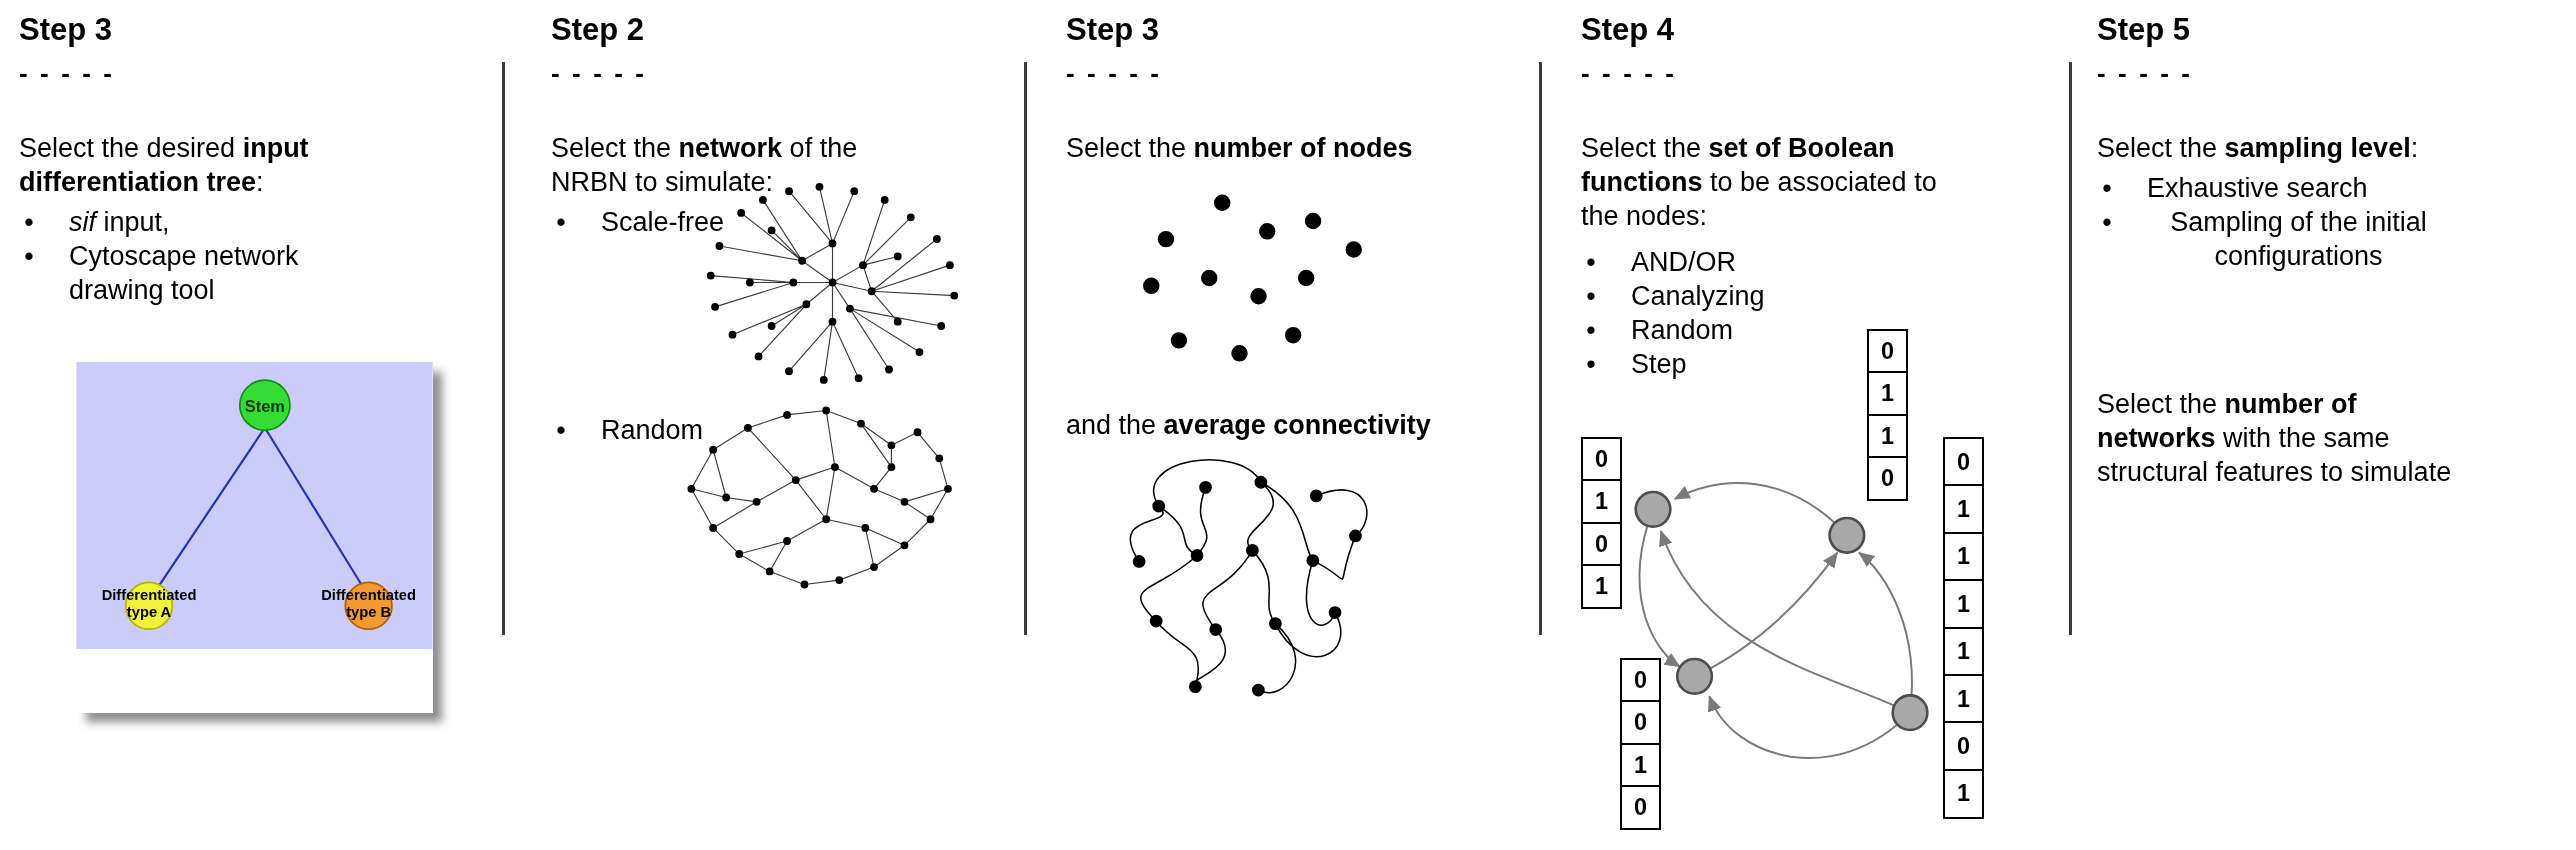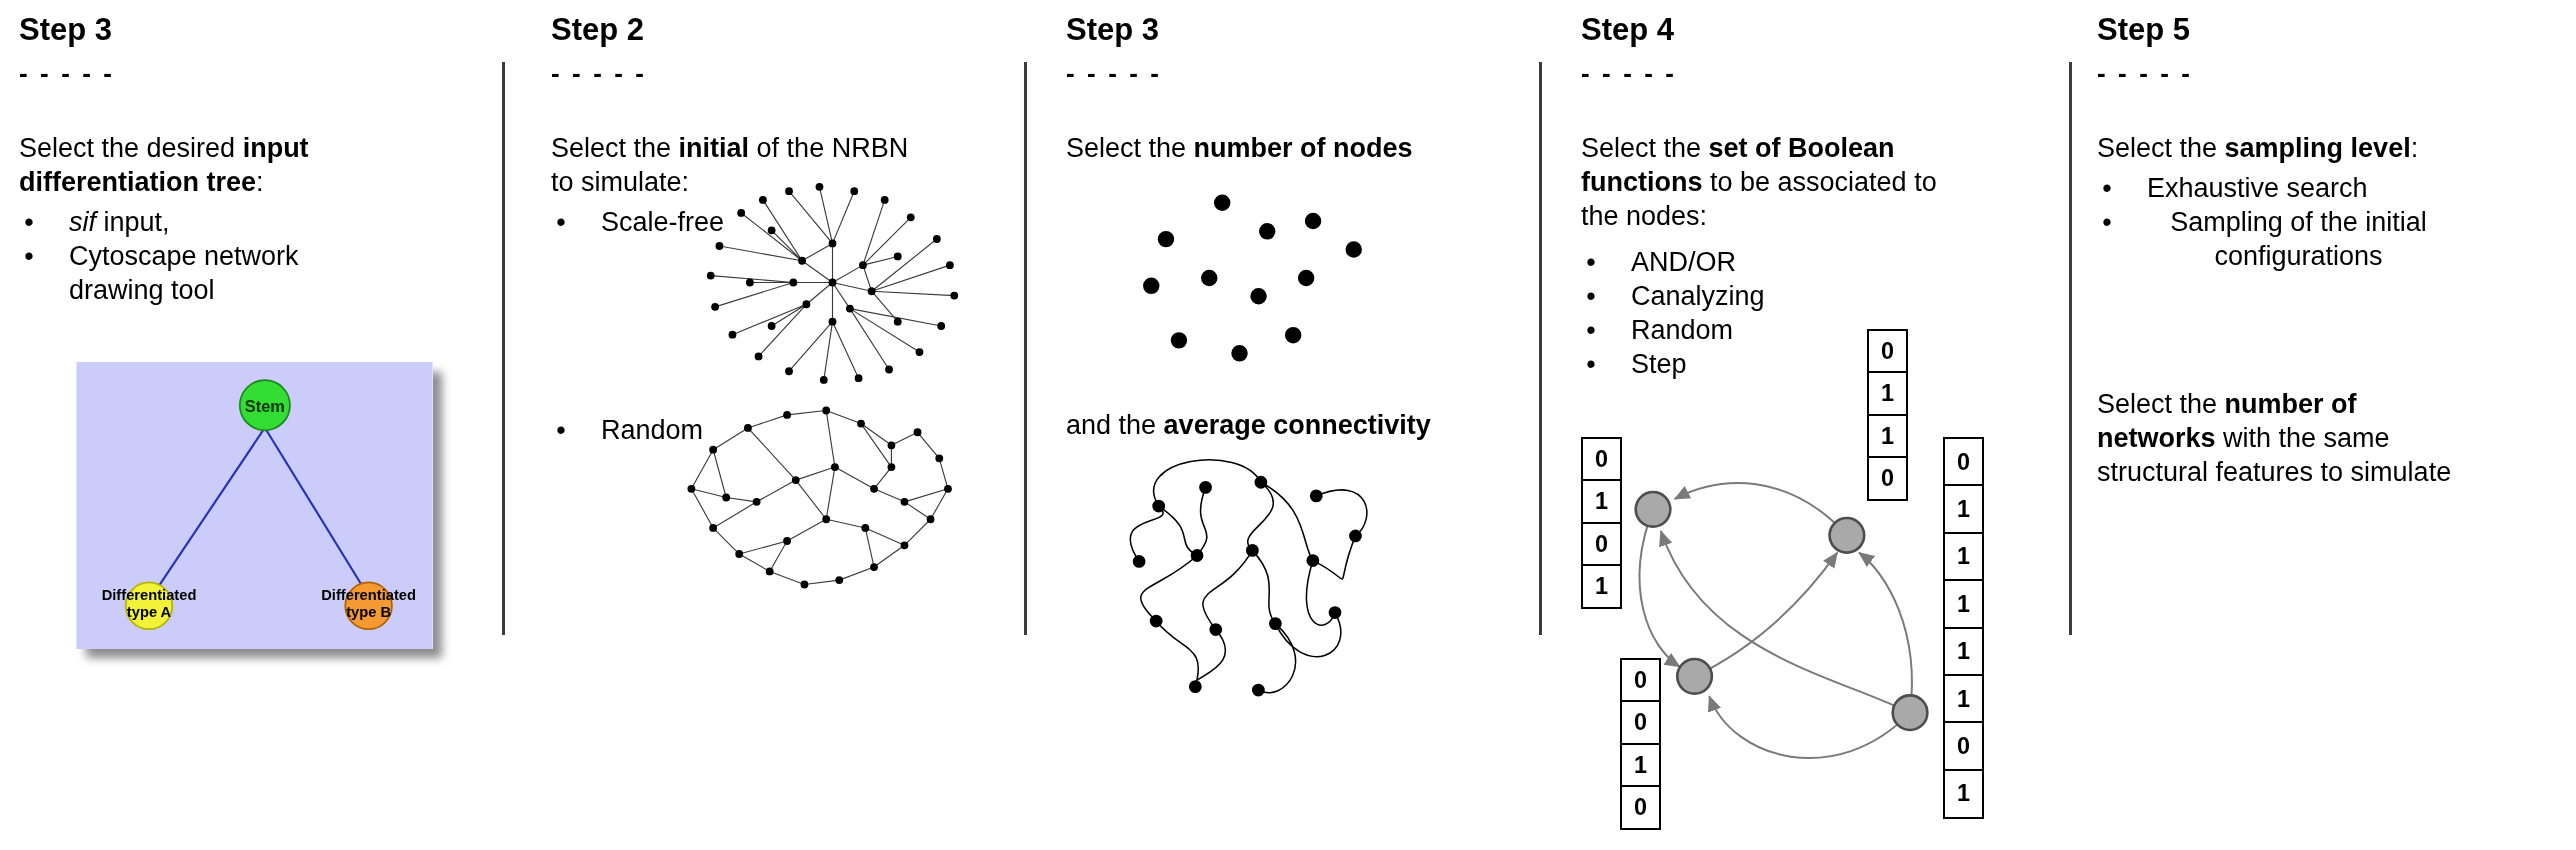--- a/index.html
+++ b/index.html
@@ -12,21 +12,21 @@
   .dashes { margin-top:10.4px; font-size:26px; font-weight:700; letter-spacing:2.6px; }
   .intro { margin-top:42px; font-size:27px; line-height:34px; }
   .intro2 { position:absolute; left:0; font-size:27px; line-height:34px; }
   .bullets { margin-top:5.2px; }
   .bullet { display:flex; font-size:27px; line-height:34px; }
   .bullet .dot { flex:0 0 50px; width:50px; padding-left:5.2px; }
   b { font-weight:700; } i { font-style:italic;margin-top:40px; }
 
   .divider { position:absolute; top:62px; width:2.6px; height:573px; background:#3c3c3c; }
 
-  .tree-box { position:absolute; left:57px; top:350px; width:357px; height:287px;
+  .tree-box { position:absolute; left:57px; top:350px; width:357px; height:351px;
               box-shadow:10.4px 10.4px 8.7px rgba(0,0,0,0.45); }
 
   .illus { position:absolute; }
 
   .tcol { position:absolute; display:flex; flex-direction:column; z-index:5; }
   .tcell { width:41px; height:45px; border:2.6px solid #000; background:#fff;
            display:flex; align-items:center; justify-content:center;
            font-size:23.4px; font-weight:700; }
   .tcell + .tcell { margin-top:-2.6px; }
   .tcol.tall .tcell { height:50px; }
@@ -62,21 +62,21 @@
       <text x="338" y="295" text-anchor="middle" font-size="17" font-weight="bold">type B</text>
     </svg>
   </div>
 </section>
 
 <div class="divider" style="left:502px;"></div>
 
 <section class="col" style="left:551px; width:474px;">
   <h2 class="step-title">Step 2</h2>
   <div class="dashes">- - - - -</div>
-  <p class="intro" style="max-width:363px;"><span>Select the </span><b>initial</b><span> of the NRBN to simulate:</span></p>
+  <p class="intro" style="max-width:363px;"><span>Select the </span><b>network</b><span> of the NRBN to simulate:</span></p>
   <div class="bullets">
     <div class="bullet">
       <span class="dot">•</span>
       <span class="txt">Scale-free</span>
     </div>
   </div>
   <div class="bullet" style="position:absolute; left:0; top:401px;">
     <span class="dot">•</span>
     <span class="txt">Random</span>
   </div>

